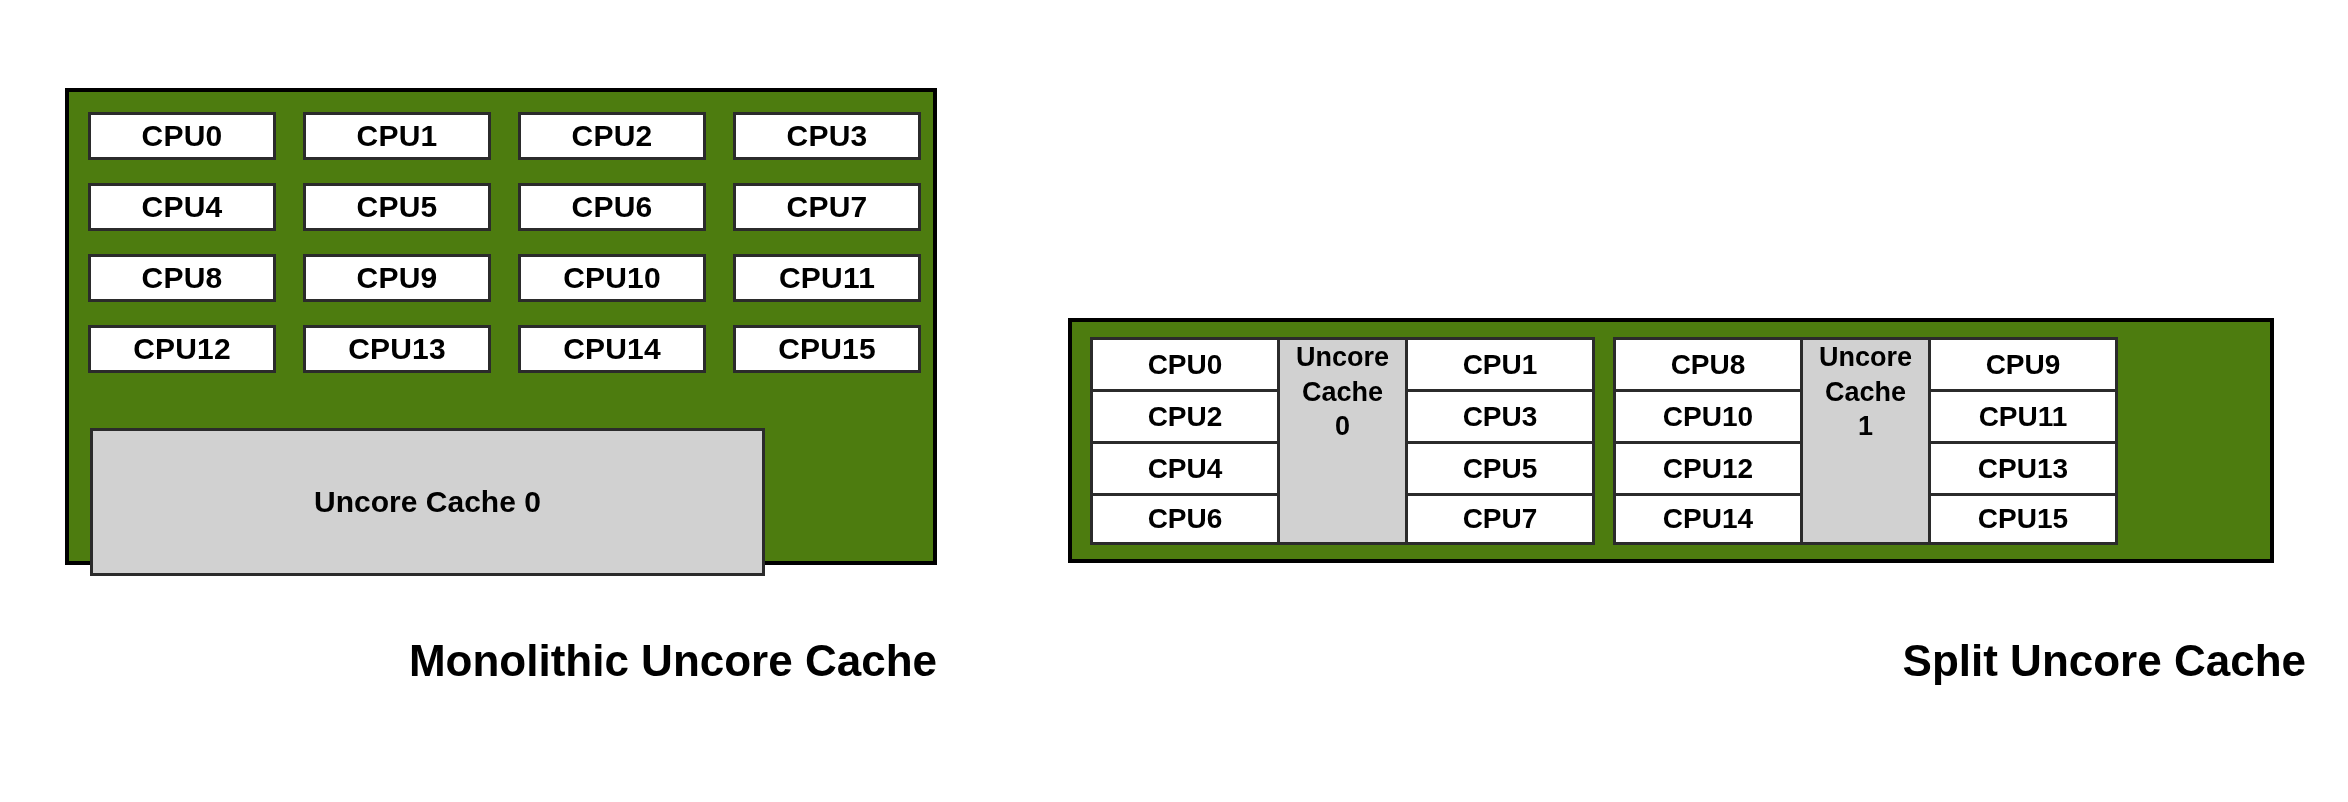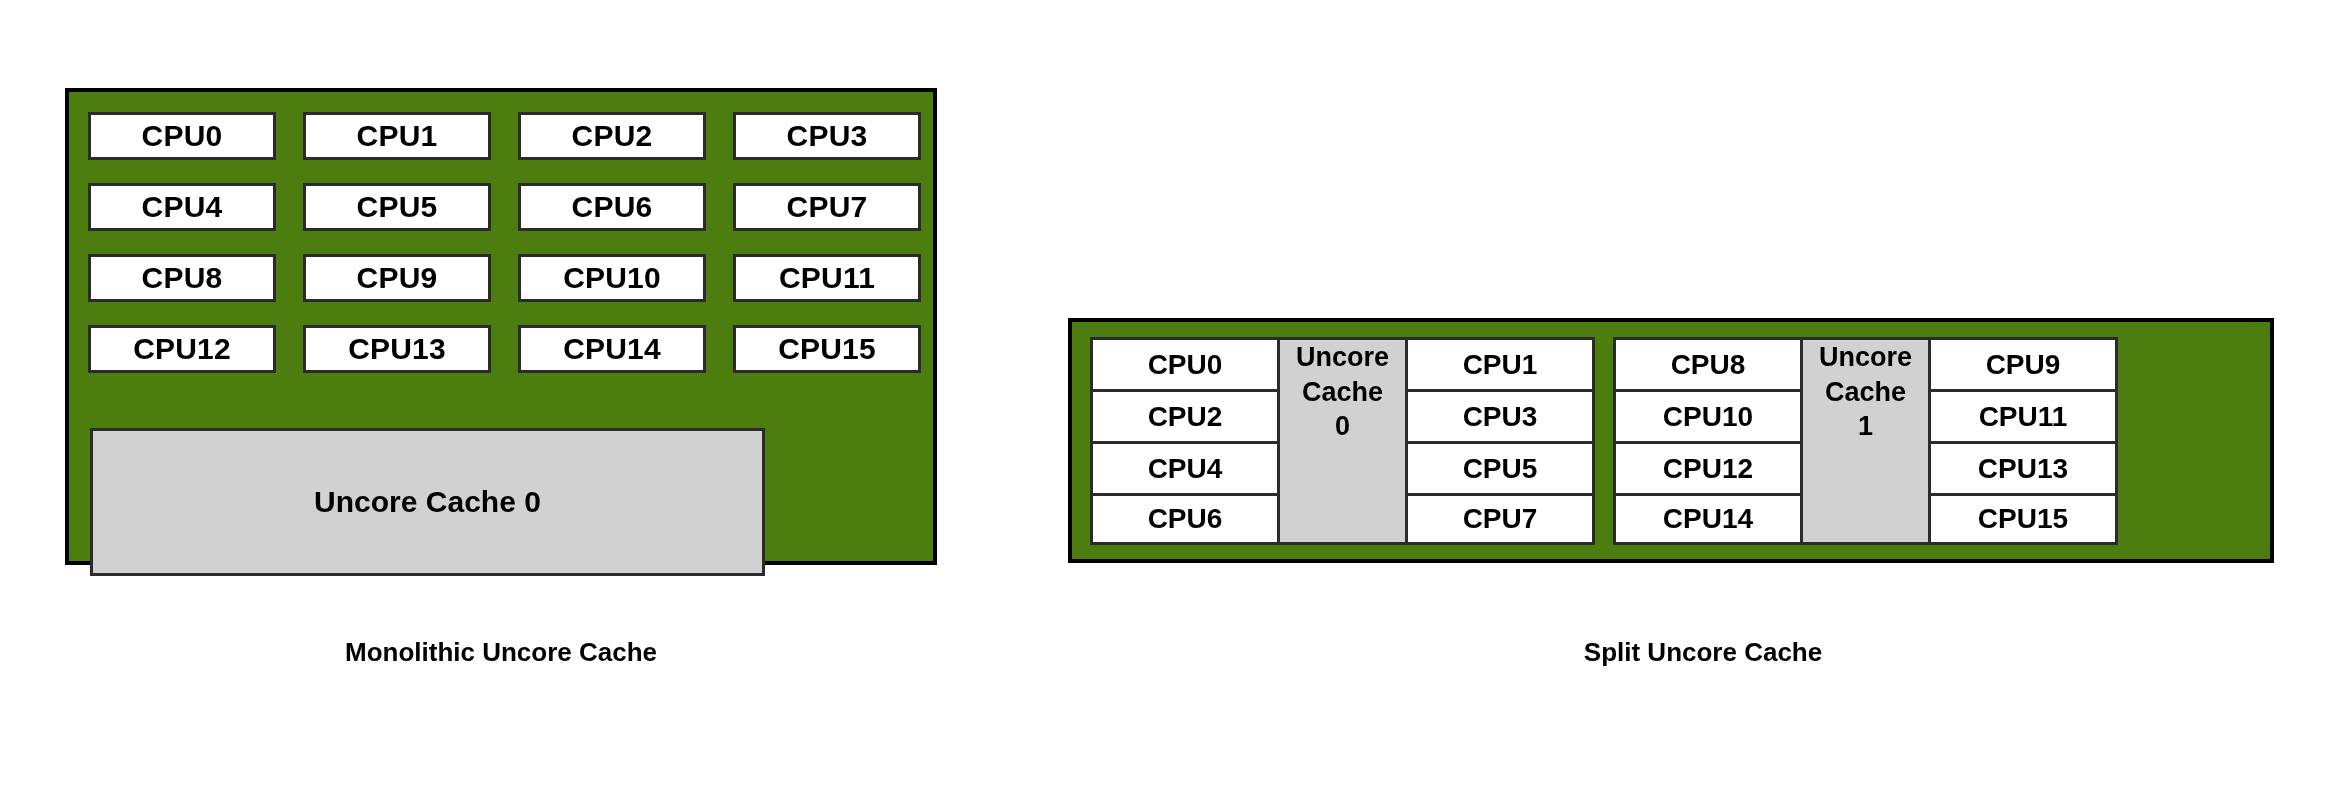--- a/index.html
+++ b/index.html
@@ -137,23 +137,23 @@
   }
   .split-cache .cache-label {
     font-size: 27px;
     line-height: 1.28;
     text-align: center;
   }
 
   
   .caption {
     position: absolute;
-    font-size: 26px;
+    font-size: 44px;
     line-height: 1;
-    text-align: center;
+    text-align: right;
   }
   #caption-monolithic {
     left: 65px;
     top: 639px;
     width: 872px;
   }
   #caption-split {
     left: 1100px;
     top: 639px;
     width: 1206px;

